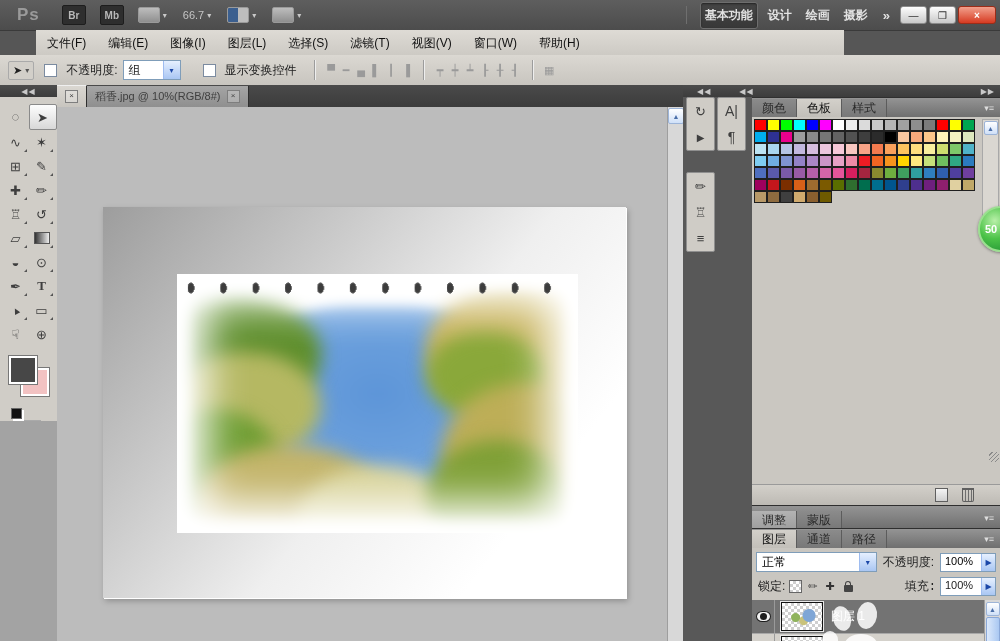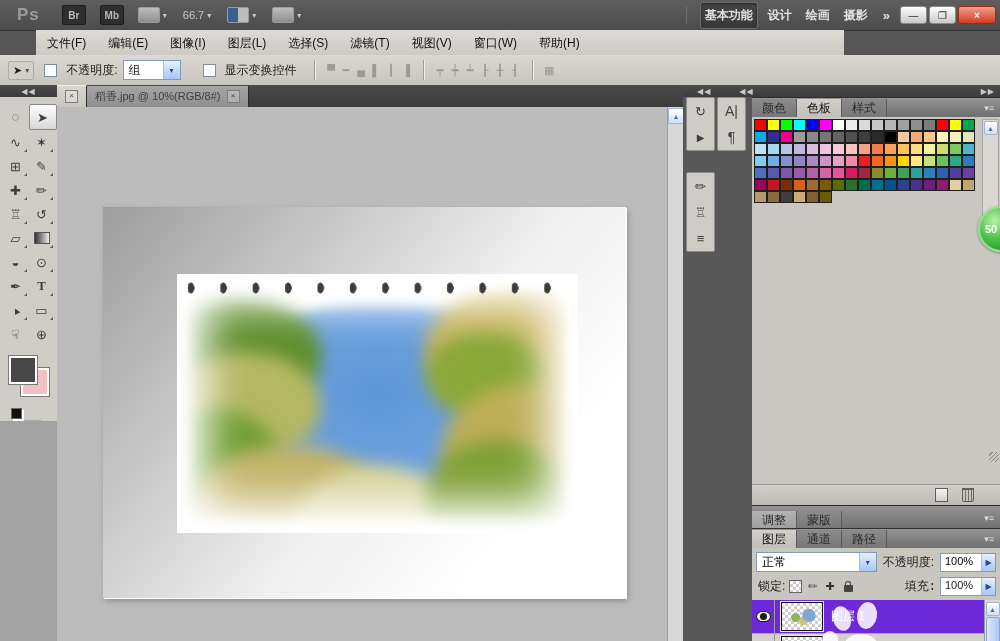--- a/index.html
+++ b/index.html
@@ -138,21 +138,21 @@
   .lockico{font-size:11px;color:#333;margin:0 2px;}
   .checker{background-image:linear-gradient(45deg,#cfcfcf 25%,transparent 25%,transparent 75%,#cfcfcf 75%),
            linear-gradient(45deg,#cfcfcf 25%,transparent 25%,transparent 75%,#cfcfcf 75%);
            background-size:6px 6px;background-position:0 0,3px 3px;background-color:#fff;}
   .lk-checker{width:11px;height:11px;border:1px solid #666;}
   .lock-shape{width:9px;height:7px;background:#444;border-radius:1px;position:relative;margin:4px 3px 0 3px;display:inline-block;}
   .lock-shape::before{content:"";position:absolute;top:-4px;left:1px;width:4px;height:4px;
     border:1.5px solid #444;border-bottom:none;border-radius:3px 3px 0 0;}
   .layers-list{position:absolute;left:0;right:15px;top:52px;bottom:0;background:#d4d1cb;}
   .layer-row{height:33px;display:flex;align-items:center;border-bottom:1px solid #a8a8a8;}
-  .layer-row.selected{background:#6d28d9;}
+  .layer-row.selected{background:#737373;}
   .eyebox{width:22px;height:100%;display:flex;align-items:center;justify-content:center;border-right:1px solid #9a9a9a;}
   .eye{width:13px;height:9px;border:1px solid #1d1d1d;border-radius:50%/60%;background:#f2f2f2;position:relative;}
   .eye::after{content:"";position:absolute;left:3px;right:3px;top:1px;bottom:1px;background:#1d1d1d;border-radius:50%;}
   .thumb{width:40px;height:27px;border:1px solid #111;outline:1px solid #e8e8e8;margin:0 8px 0 6px;position:relative;}
   .thumb .mini{position:absolute;inset:3px 4px;background:
      radial-gradient(circle at 30% 55%,#8fb35c 0 4px,rgba(0,0,0,0) 5px),
      radial-gradient(circle at 72% 45%,#7fa6d6 0 6px,rgba(0,0,0,0) 7px),
      radial-gradient(circle at 55% 70%,#c9c27a 0 4px,rgba(0,0,0,0) 5px);}
   .layer-name{font-size:12px;color:#fff;}
   .lay-scroll{position:absolute;right:0;top:52px;bottom:0;width:15px;background:#d8d8d8;border-left:1px solid #9e9e9e;}

